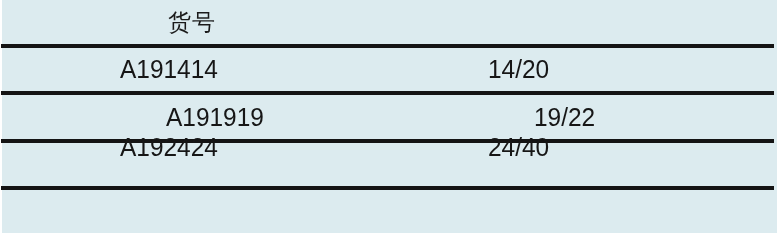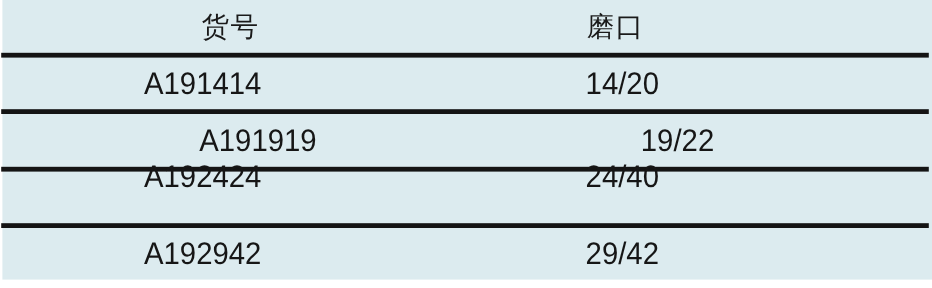--- a/index.html
+++ b/index.html
@@ -100,36 +100,31 @@
 
   <div class="table-surface"></div>
 
   <div class="rule r0"></div>
   <div class="rule r1"></div>
   <div class="rule r2"></div>
   <div class="rule r3"></div>
 
   <div class="row header-row">
     <div class="cell col-0">货号</div>
-    <div class="cell col-1">磨口</div>
   </div>
 
   <div class="row data-row-0">
     <div class="cell col-0">A191414</div>
     <div class="cell col-1">14/20</div>
   </div>
 
   <div class="row data-row-1">
     <div class="cell col-0">A191919</div>
     <div class="cell col-1">19/22</div>
   </div>
 
   <div class="row data-row-2">
     <div class="cell col-0">A192424</div>
     <div class="cell col-1">24/40</div>
   </div>
 
-  <div class="row data-row-3">
-    <div class="cell col-0">A192942</div>
-    <div class="cell col-1">29/42</div>
-  </div>
 
 </div>
 
 </body></html>

